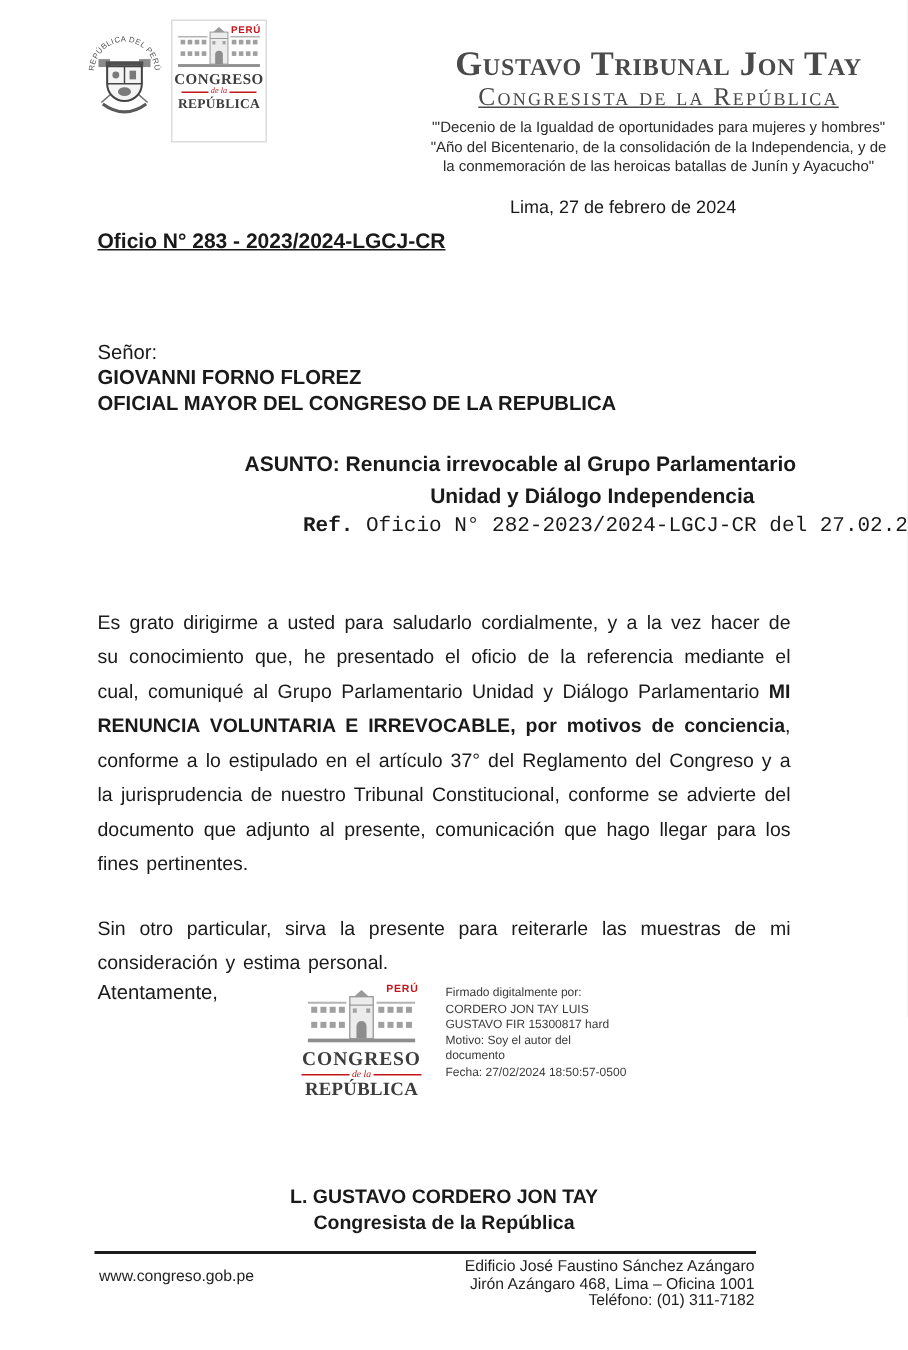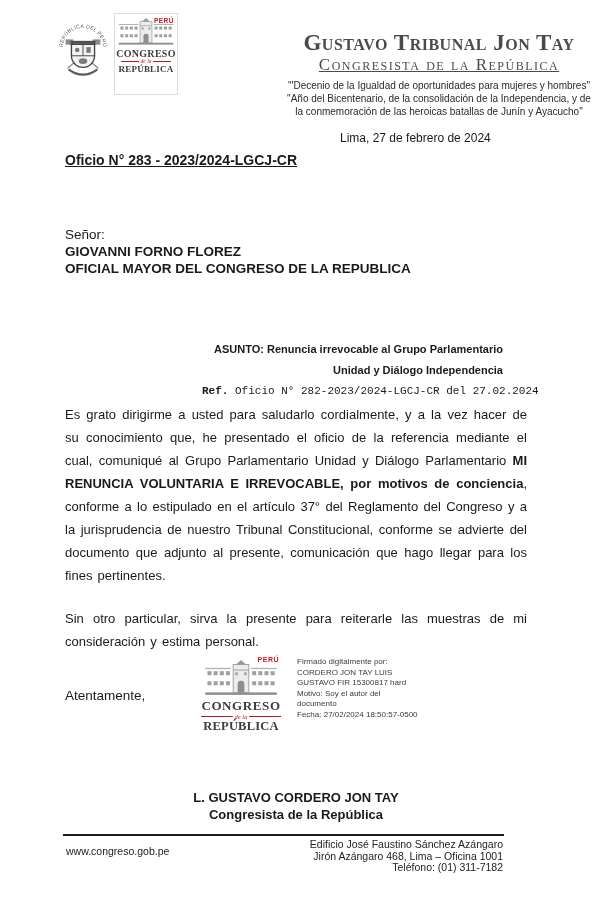--- a/index.html
+++ b/index.html
@@ -32,29 +32,29 @@
     font-size:17px;line-height:19px;color:#4a4a4a;letter-spacing:1.5px;
     text-decoration:underline;white-space:nowrap;}
   .head-mottos{margin-top:5px;font-size:10px;line-height:13px;color:#2a2a2a;}
   
   .date{position:absolute;left:340px;top:131px;font-size:12px;white-space:nowrap;}
   .oficio{position:absolute;left:65px;top:152px;font-size:14px;font-weight:bold;
     text-decoration:underline;white-space:nowrap;}
   .recipient{position:absolute;left:65px;top:226px;font-size:13.5px;line-height:17px;}
   .recipient .bold{font-weight:bold;}
   .recipient .ul{text-decoration:underline;}
-  .asunto{position:absolute;right:102px;top:299px;width:340px;font-size:11px;
-    line-height:21px;text-align:right;margin-top:40px;}
+  .asunto{position:absolute;right:102px;top:299px;width:340px;font-size:14px;
+    line-height:21px;text-align:right;}
   .asunto .b{font-weight:bold;white-space:nowrap;}
   .asunto .ref{text-align:center;margin-left:39px;white-space:nowrap;font-weight:normal;font-family:Liberation Mono, monospace;}
   .body-p{position:absolute;left:65px;width:462px;font-size:13px;line-height:23px;
     text-align:justify;word-spacing:1.5px;margin:0;}
   .p1{top:403px;}
   .p2{top:607px;}
-  .closing{position:absolute;left:65px;top:688px;font-size:13.5px;}
+  .closing{position:absolute;left:65px;top:654px;font-size:13.5px;}
   
   .stamp{position:absolute;left:197px;top:656px;width:88px;text-align:center;}
   .stamp .logo-peru{top:0;right:6px;font-size:7px;}
   .stamp .logo-congreso{font-size:13px;letter-spacing:.6px;margin-top:0;}
   .stamp .logo-dela{margin:0 4px;font-size:6.5px;}
   .stamp .logo-republica{font-size:12.5px;}
   .sig-text{position:absolute;left:297px;top:657px;font-size:8px;line-height:10.6px;
     color:#3a3a3a;white-space:nowrap;}
   
   .signer{position:absolute;left:65px;top:790px;width:462px;text-align:center;

